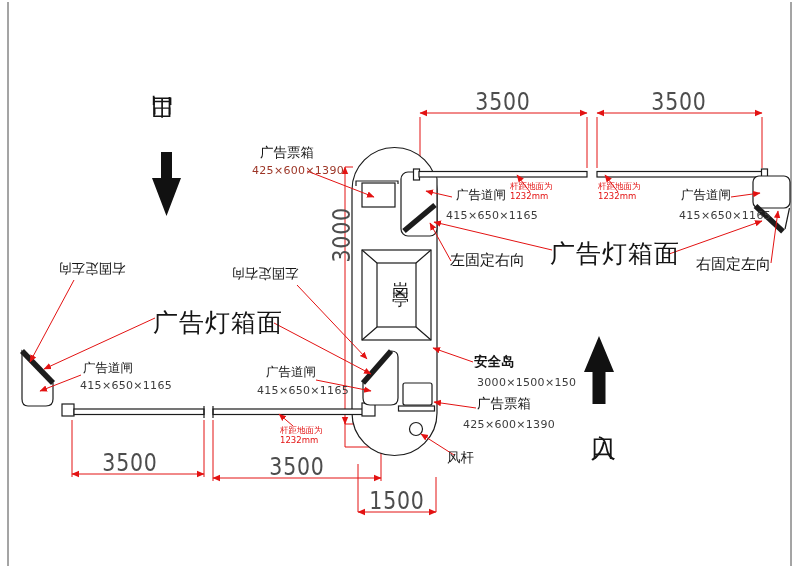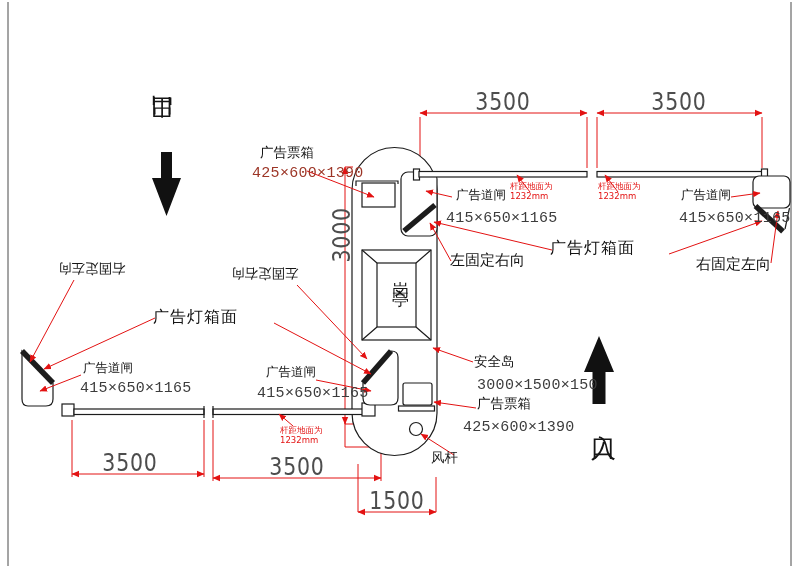--- a/index.html
+++ b/index.html
@@ -3,22 +3,22 @@
 <meta charset="utf-8">
 <style>
   html,body{margin:0;padding:0;background:#fff;}
   #stage{position:relative;width:800px;height:566px;background:#fff;overflow:hidden;
          font-family:"DejaVu Sans",sans-serif;}
   #cad{position:absolute;left:0;top:0;}
   .lbl{position:absolute;color:#151515;white-space:nowrap;line-height:1.15;}
   .cn{font-size:12.5px;}
   .cnm{font-size:13.5px;text-align:center;}
   .mid{font-size:15px;}
-  .big{font-size:16px;letter-spacing:1px;font-family:Liberation Mono, monospace;}
-  .sz{font-size:15px;color:#3c3c3c;letter-spacing:.3px;font-family:Liberation Mono, monospace;}
+  .big{font-size:25px;letter-spacing:1px;}
+  .sz{font-size:11px;color:#3c3c3c;letter-spacing:.3px;}
   .szred{color:#9c3526;}
   .note{font-size:8.5px;line-height:10px;color:#e31212;}
   .dim{font-size:25px;color:#4d4d4d;text-align:center;transform:scaleX(.82);
        transform-origin:center;letter-spacing:1px;}
   .rot180{transform:rotate(180deg);}
   .vert{writing-mode:vertical-rl;text-orientation:upright;}
   .vrot{writing-mode:vertical-rl;text-orientation:upright;transform:rotate(180deg);}
   .dimv{transform:rotate(-90deg) scaleX(.82);transform-origin:center;}
 </style>
 </head>
@@ -153,25 +153,25 @@
 
   <div class="lbl cn" style="left:83px;top:361px;">广告道闸</div>
   <div class="lbl sz" style="left:80px;top:380px;">415×650×1165</div>
   <div class="lbl cn" style="left:266px;top:365px;">广告道闸</div>
   <div class="lbl sz" style="left:257px;top:385px;">415×650×1165</div>
   <div class="lbl note" style="left:280px;top:425px;width:52px;">
     <span>杆距地面为</span><br>
     <span>1232mm</span>
   </div>
 
-  <div class="lbl cnm" style="left:474px;top:354px;">安全岛</div>
+  <div class="lbl cnm" style="left:474px;top:354px;font-weight:bold;">安全岛</div>
   <div class="lbl sz" style="left:477px;top:377px;">3000×1500×150</div>
   <div class="lbl cnm" style="left:477px;top:396px;">广告票箱</div>
   <div class="lbl sz" style="left:463px;top:419px;">425×600×1390</div>
-  <div class="lbl cnm" style="left:431px;top:450px;">风杆</div>
+  <div class="lbl cnm" style="left:447px;top:450px;">风杆</div>
 
   <div class="lbl dim" style="left:455px;top:88px;width:96px;">3500</div>
   <div class="lbl dim" style="left:631px;top:88px;width:96px;">3500</div>
   <div class="lbl dim" style="left:82px;top:449px;width:96px;">3500</div>
   <div class="lbl dim" style="left:249px;top:453px;width:96px;">3500</div>
   <div class="lbl dim" style="left:349px;top:487px;width:96px;">1500</div>
   <div class="lbl dim dimv" style="left:309px;top:227px;width:60px;height:22px;">3000</div>
 
 </div>
 

